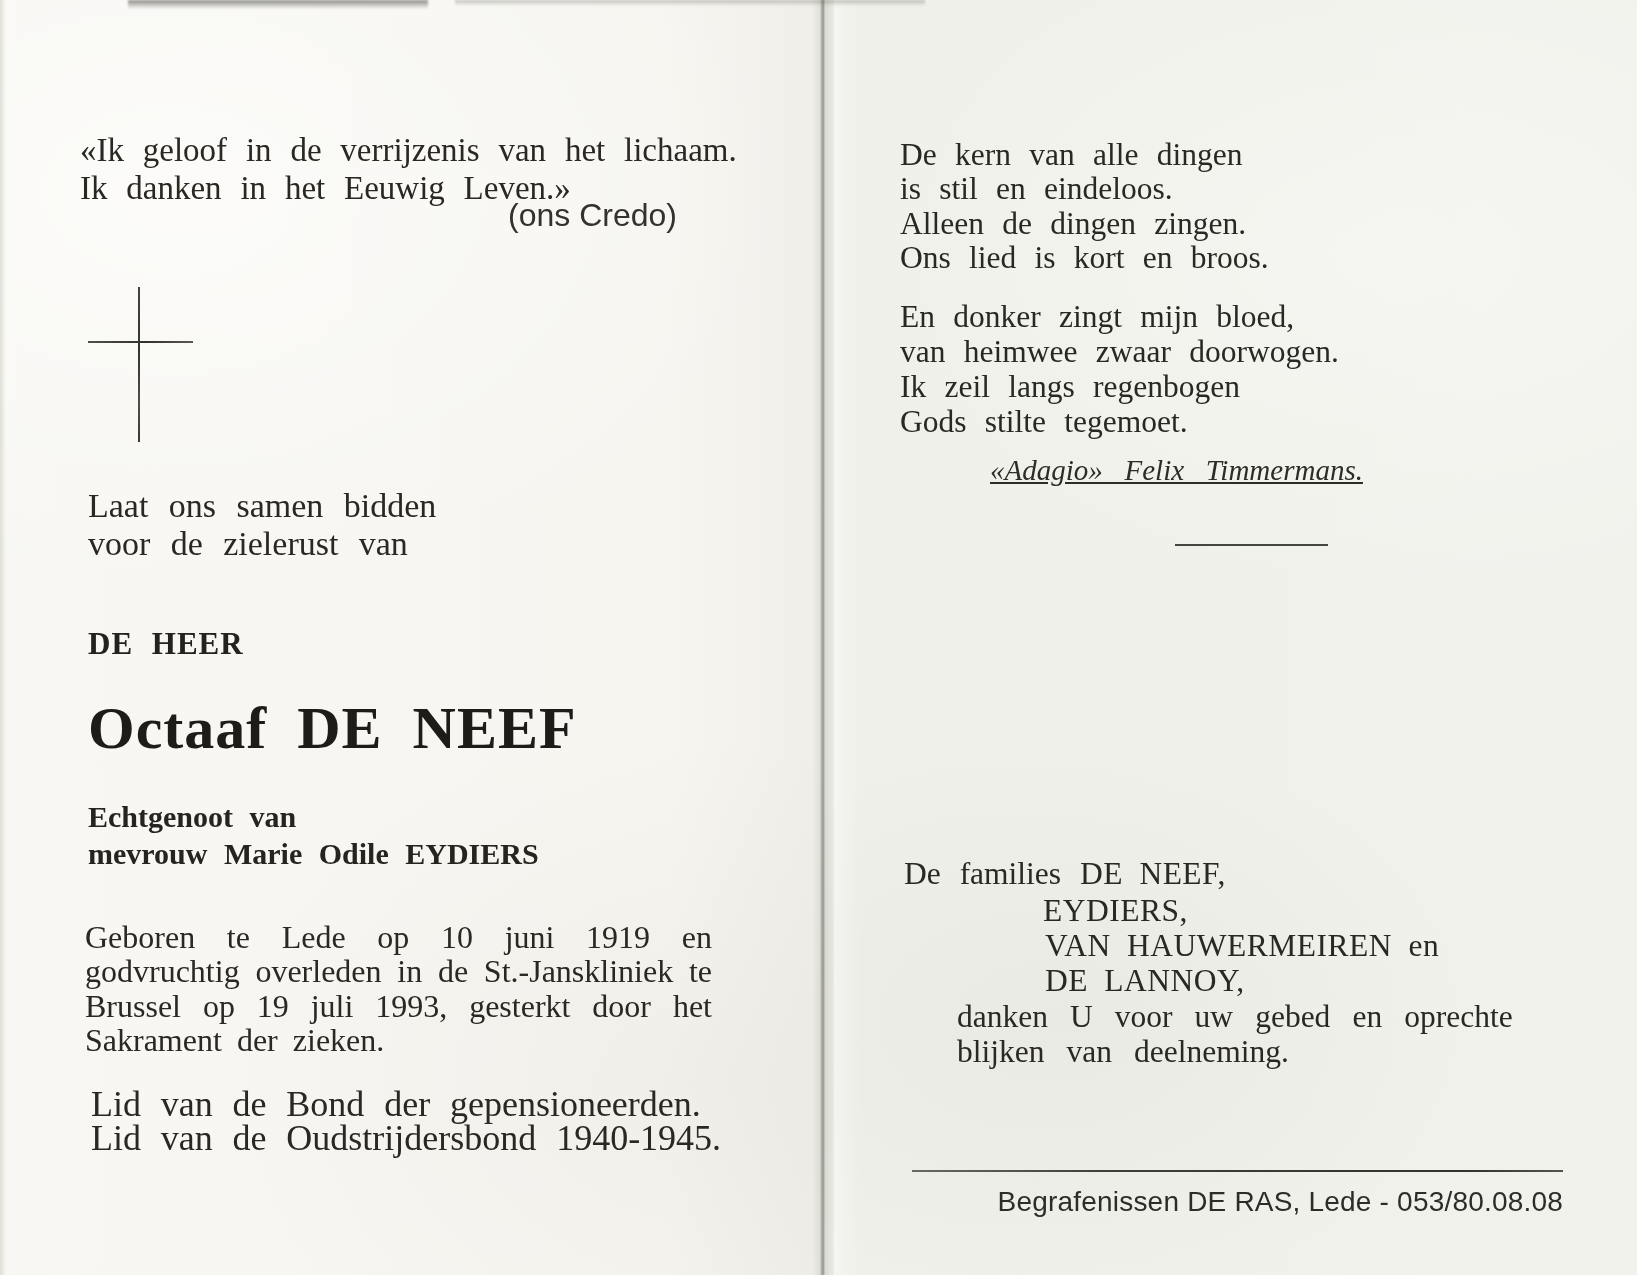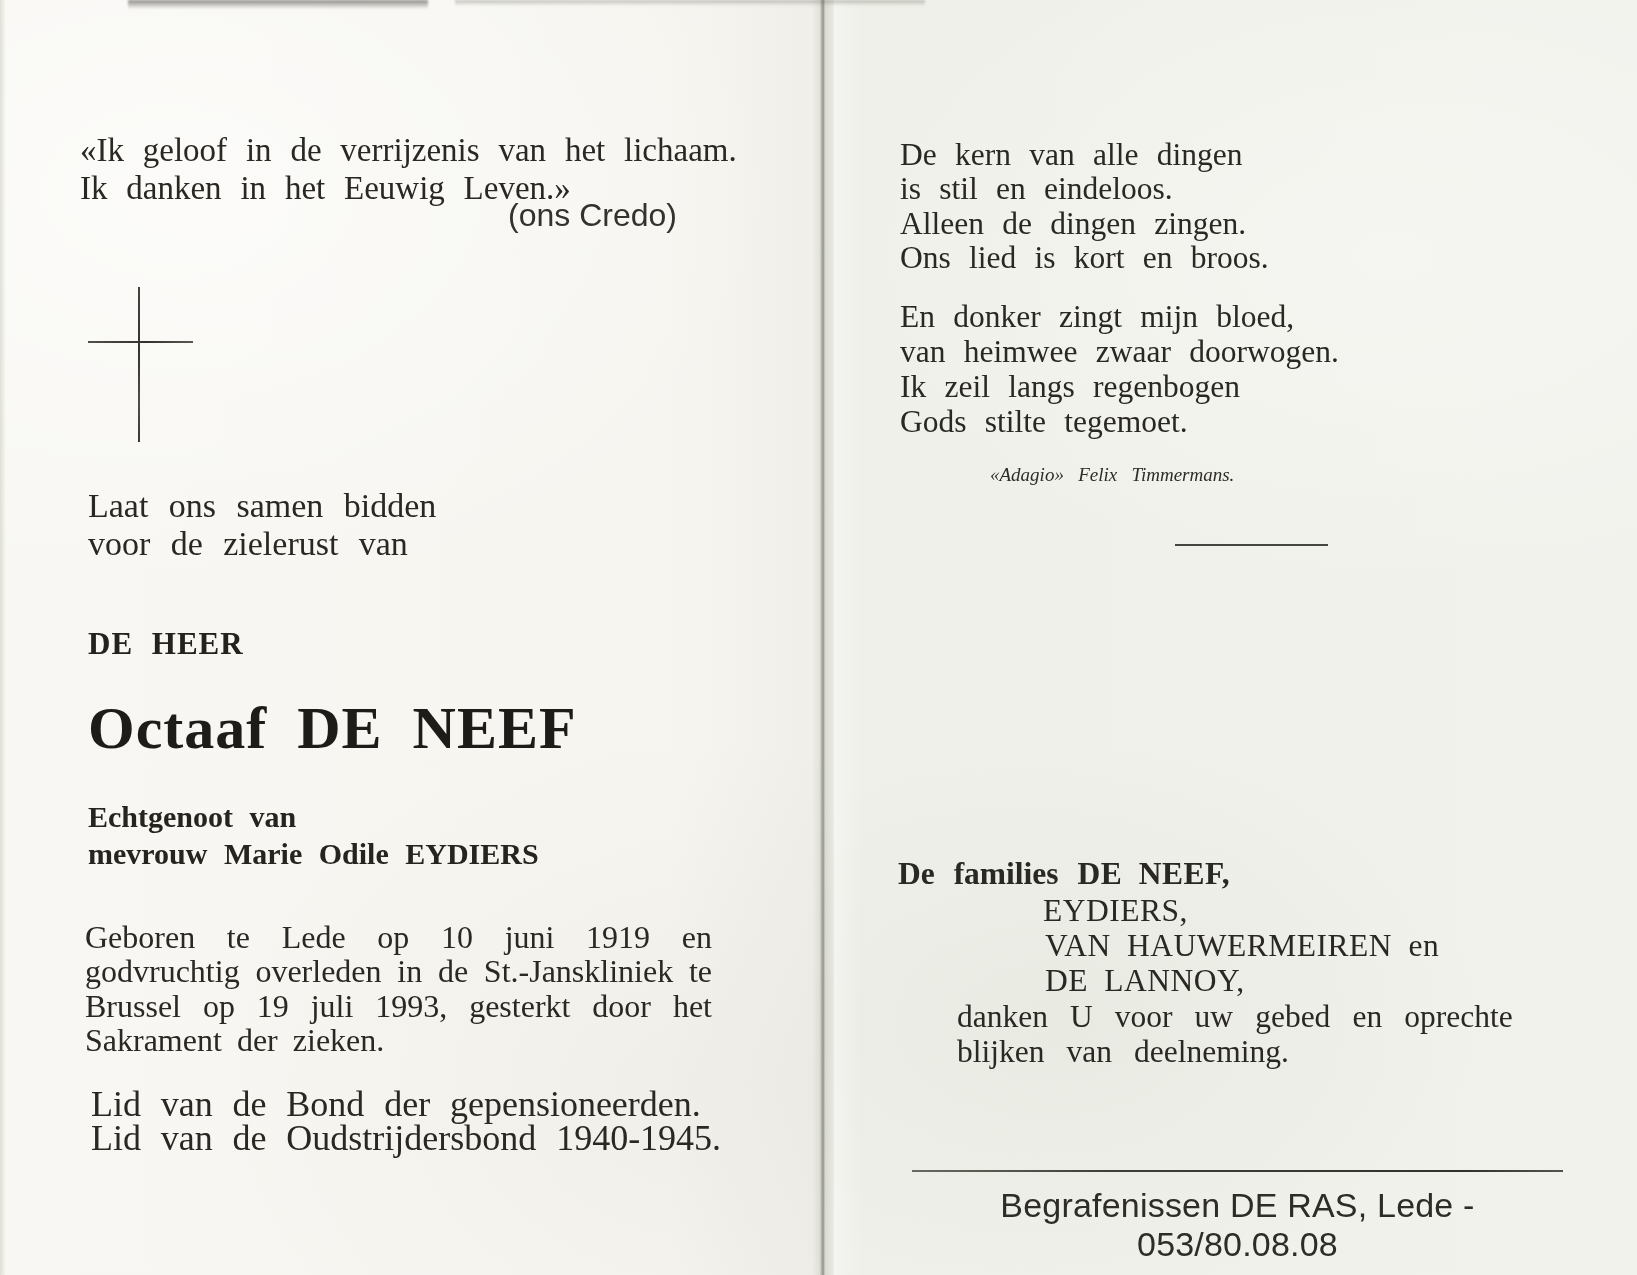--- a/index.html
+++ b/index.html
@@ -116,47 +116,48 @@
   
   .stanza1 {
     left: 77px; top: 138px;
     font-size: 31.5px; line-height: 34.4px; word-spacing: 0.33em;
   }
   .stanza2 {
     left: 77px; top: 299px;
     font-size: 31.5px; line-height: 35px; word-spacing: 0.33em;
   }
   .attribution {
-    left: 167px; top: 464px;
-    font-size: 19px; font-style: italic; word-spacing: 0.5em;
+    left: 167px; top: 454px;
+    font-size: 29px; font-style: italic; word-spacing: 0.5em;
     color: #2e2c26;
+    text-decoration: underline;
   }
   .poem-divider {
     position: absolute; left: 352px; top: 544px; width: 153px; height: 2px;
     background: #46463f;
   }
   .ack { position: absolute; left: 0; top: 0; font-size: 31.5px; }
   .ack .row { position: absolute; white-space: nowrap; }
-  .ack .families-line1 { left: 75px; top: 856px; word-spacing: 0.35em; font-weight: bold; }
+  .ack .families-line1 { left: 81px; top: 856px; word-spacing: 0.35em; }
   .ack .fam-caps { letter-spacing: 0.5px; word-spacing: 8px; }
   .ack .families-line2 { left: 220px; top: 893px; letter-spacing: 0.5px; word-spacing: 8px; }
   .ack .families-line3 { left: 222px; top: 928px; letter-spacing: 0.5px; word-spacing: 8px; text-align: center; }
   .ack .families-line4 { left: 222px; top: 963px; letter-spacing: 0.5px; word-spacing: 8px; }
   .ack .thanks-line1 { left: 134px; top: 999px; word-spacing: 0.45em; }
   .ack .thanks-line2 { left: 134px; top: 1034px; word-spacing: 0.45em; }
 
   .footer-rule {
     position: absolute; left: 89px; top: 1170px; width: 651px; height: 2px;
     background: linear-gradient(to right, #6a6961, #3f3e38 30%, #33322d 85%, #55544c);
   }
   .footer-text {
     position: absolute; left: 89px; top: 1186px; width: 651px;
-    text-align: center;
+    text-align: right;
     font-family: "Liberation Sans", "DejaVu Sans", sans-serif;
-    font-size: 34px; color: #2e2c28; letter-spacing: 0.2px;
+    font-size: 28px; color: #2e2c28; letter-spacing: 0.2px;
   }
 </style>
 </head>
 <body>
 
 <div class="scan">
 
   <div class="page page-left">
 
     <div class="tb credo">

